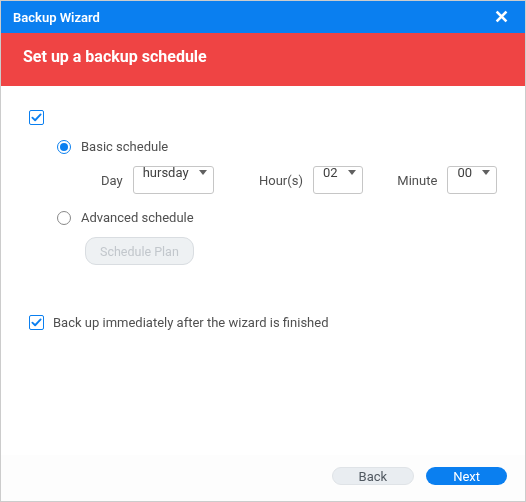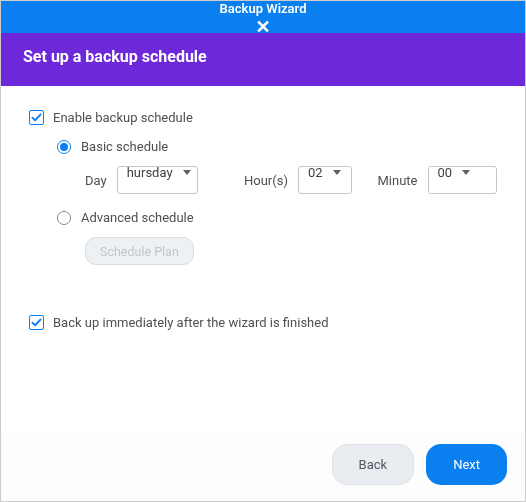--- a/index.html
+++ b/index.html
@@ -20,30 +20,29 @@
   .titlebar {
     background: #0a7ff0;
     height: 32px;
     display: flex;
     align-items: center;
     justify-content: space-between;
     padding: 0 12px;
     color: #fff;
     font-size: 13px;
     font-weight: 600;
-    flex-direction: column;
   }
   .close-x {
     font-size: 18px;
     line-height: 1;
     cursor: pointer;
     padding: 2px 4px;
   }
   .subheader {
-    background: #6d28d9;
+    background: #ef4444;
     padding: 14px 28px 20px 22px;
     color: #fff;
     font-size: 16px;
     font-weight: 700;
   }
   .content {
     flex: 1;
     padding: 24px 28px 10px 28px;
     color: #505050;
   }
@@ -83,21 +82,21 @@
     background: #0a7ff0;
     border-radius: 50%;
   }
 
   .schedule-controls {
     display: flex;
     align-items: center;
     margin-bottom: 16px;
     gap: 6px;
   }
-  .ctl-label { margin-right: 4px; color: #505050; }
+  .ctl-label { margin-right: 4px; color: #505050; margin-left: 16px; }
   .select {
     display: inline-flex;
     align-items: center;
     border: 1px solid #c6c6c6;
     border-radius: 3px;
     height: 28px;
     padding: 0 6px 16px 9px;
     background: #fff;
     cursor: pointer;
     gap: 6px;
@@ -128,21 +127,21 @@
 
   .footer {
     display: flex;
     justify-content: flex-end;
     align-items: center;
     gap: 12px;
     padding: 12px 18px 16px 0;
     background: #fdfdfd;
   }
   .btn {
-    height: 41px;
+    height: 18px;
     border-radius: 15px;
     padding: 0 26px;
     font-size: 13px;
     display: inline-flex;
     align-items: center; justify-content: center;
     cursor: pointer;
     border: 1px solid transparent;
   }
   .btn-secondary {
     background: #e9edf1;
@@ -169,21 +168,20 @@
   </div>
 
   <div class="content">
 
     <div class="row checkbox-row">
       <span class="checkbox">
         <svg viewBox="0 0 12 12">
             <path d="M1.5 6.2 L4.5 9 L10.5 2.6" stroke="#0a7ff0" stroke-width="2" fill="none" stroke-linecap="round" stroke-linejoin="round"></path>
           </svg>
       </span>
-      <span class="label">Enable backup schedule</span>
     </div>
 
     <div class="indent-1">
 
       <div class="row radio-row">
         <span class="radio checked"></span>
         <span class="label">Basic schedule</span>
       </div>
 
       <div class="indent-2 schedule-controls">

